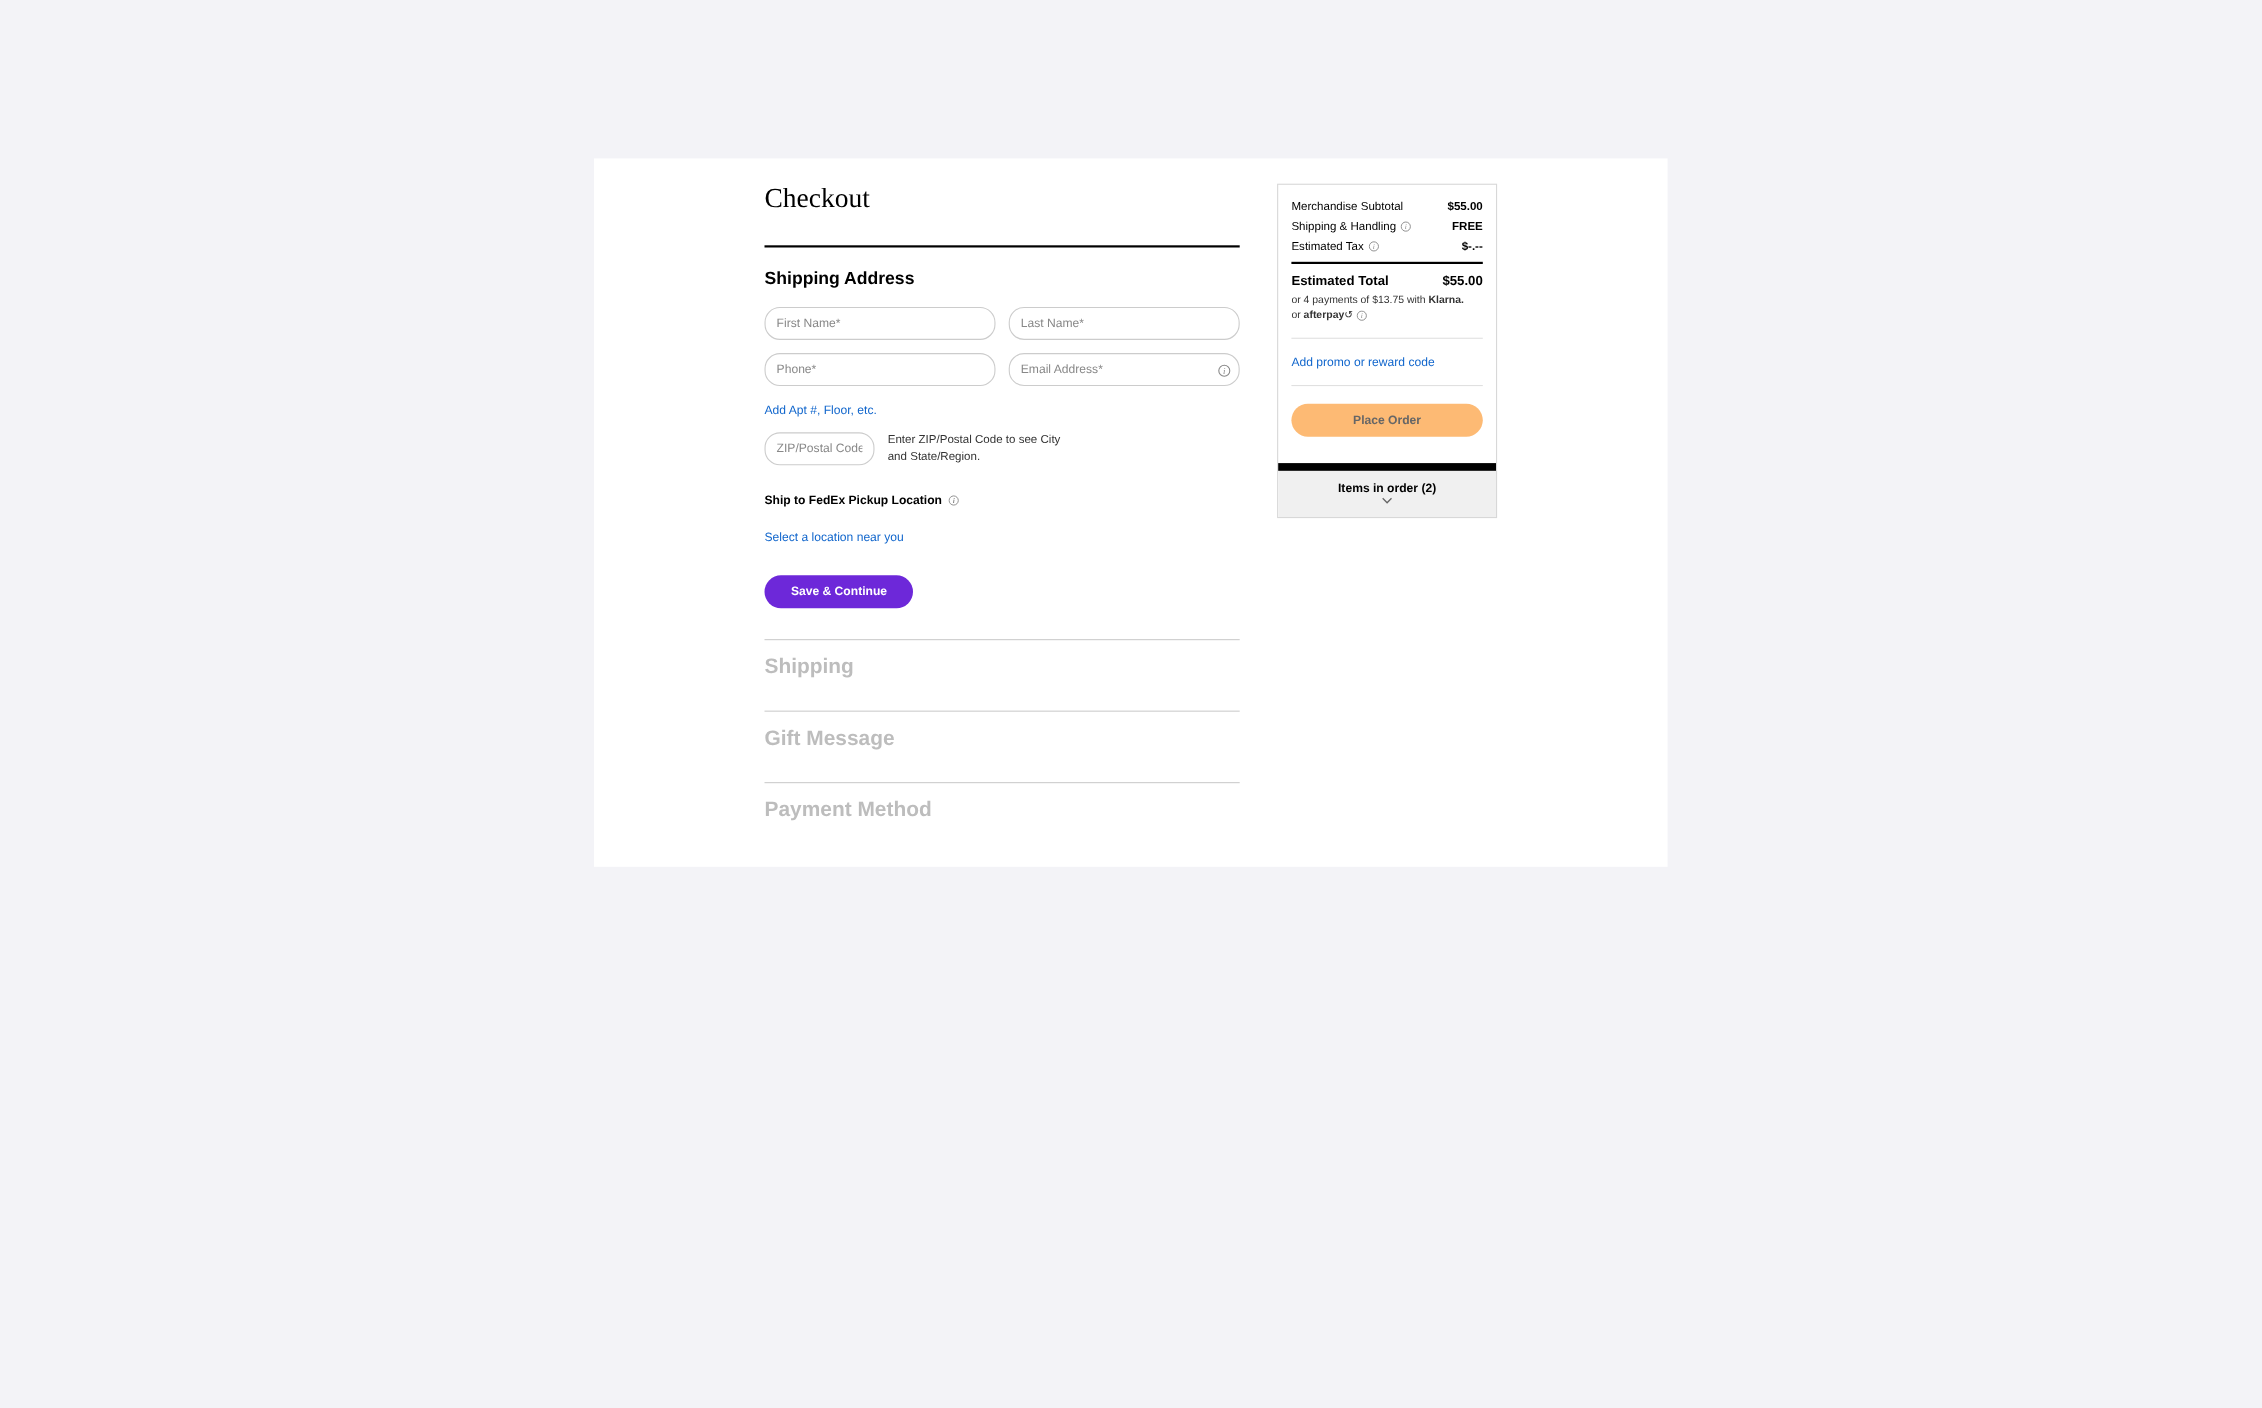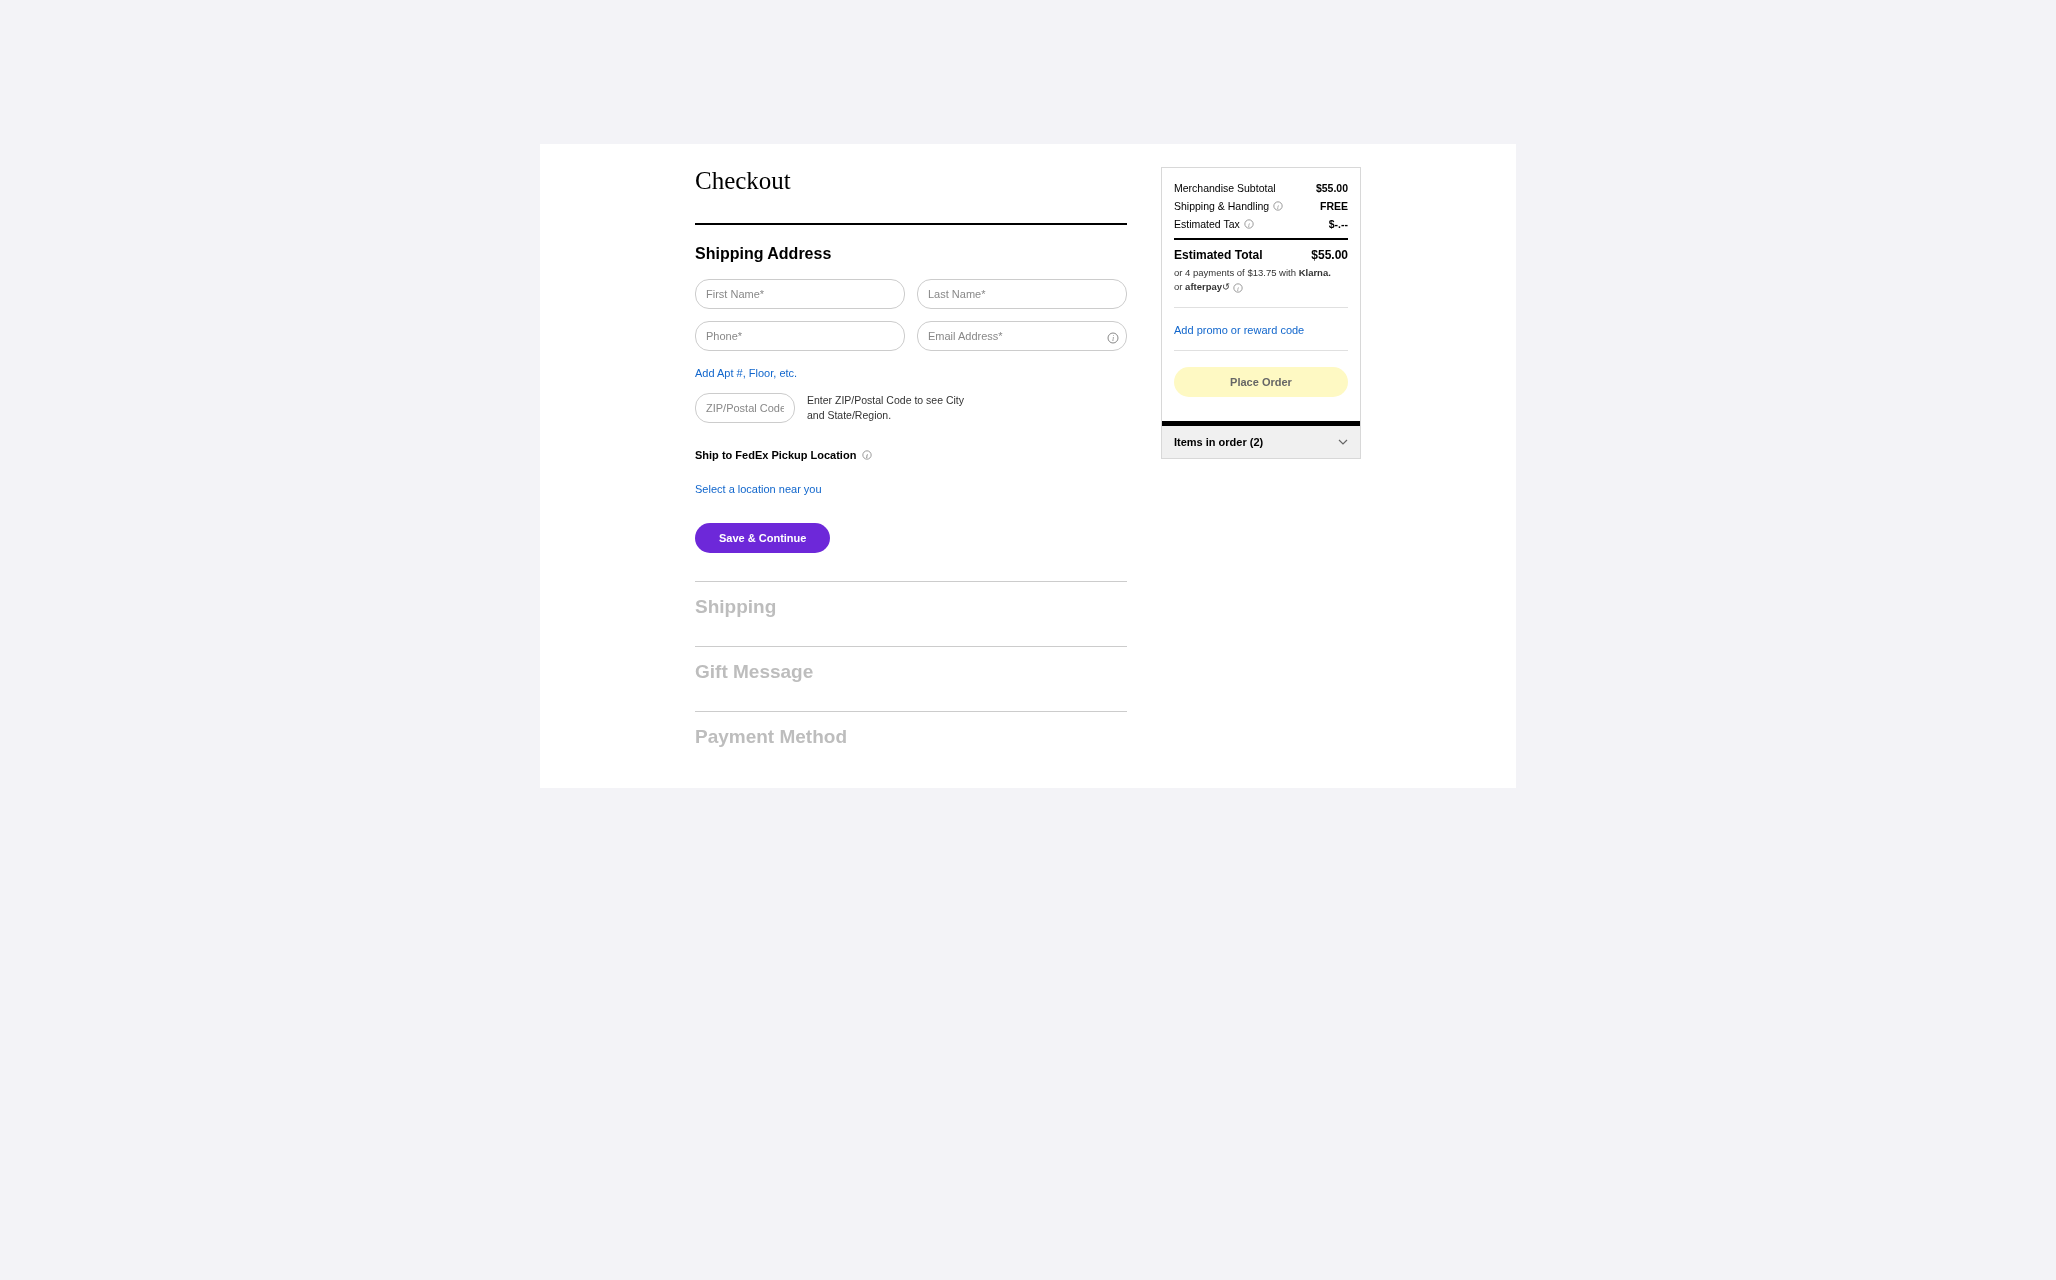--- a/index.html
+++ b/index.html
@@ -181,41 +181,42 @@
     .installments .afterpay {
       font-weight: 700;
     }
     .promo-divider {
       border: none;
       border-top: 1px solid #e0e0e0;
       margin: 12px 0;
     }
     .place-order-btn {
       width: 100%;
-      background: #fef9c3;
+      background: #fdba74;
       color: #666;
       border: none;
       border-radius: 16px;
       padding: 9px 0;
       font-size: 11px;
       font-weight: 600;
       cursor: pointer;
       margin-top: 4px;
       margin-bottom: 8px;
     }
     .items-bar {
       background: #f0f0f0;
-      border-top: 5px solid #000000;
+      border-top: 7px solid #000000;
       padding: 10px 12px;
       display: flex;
       justify-content: space-between;
       align-items: center;
       font-size: 11px;
       font-weight: 700;
       cursor: pointer;
+      flex-direction: column;
     }
     .chevron {
       width: 10px;
       height: 10px;
     }
     .inline-info {
       display: inline-block;
       vertical-align: middle;
       width: 10px;
       height: 10px;

